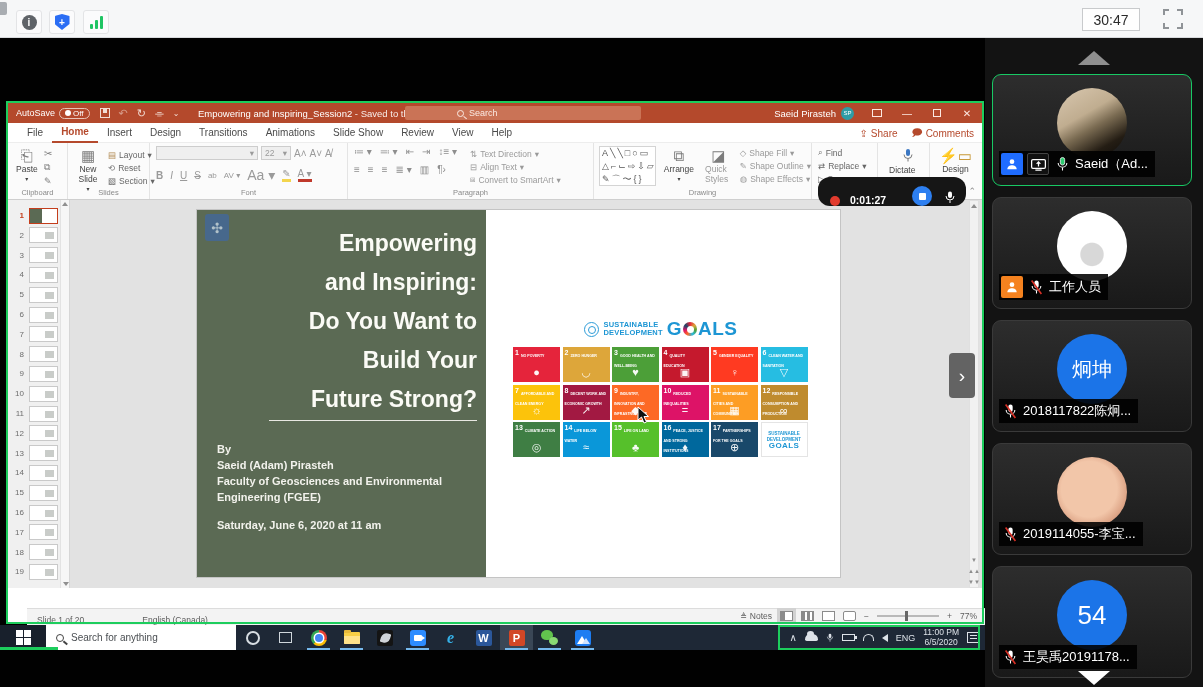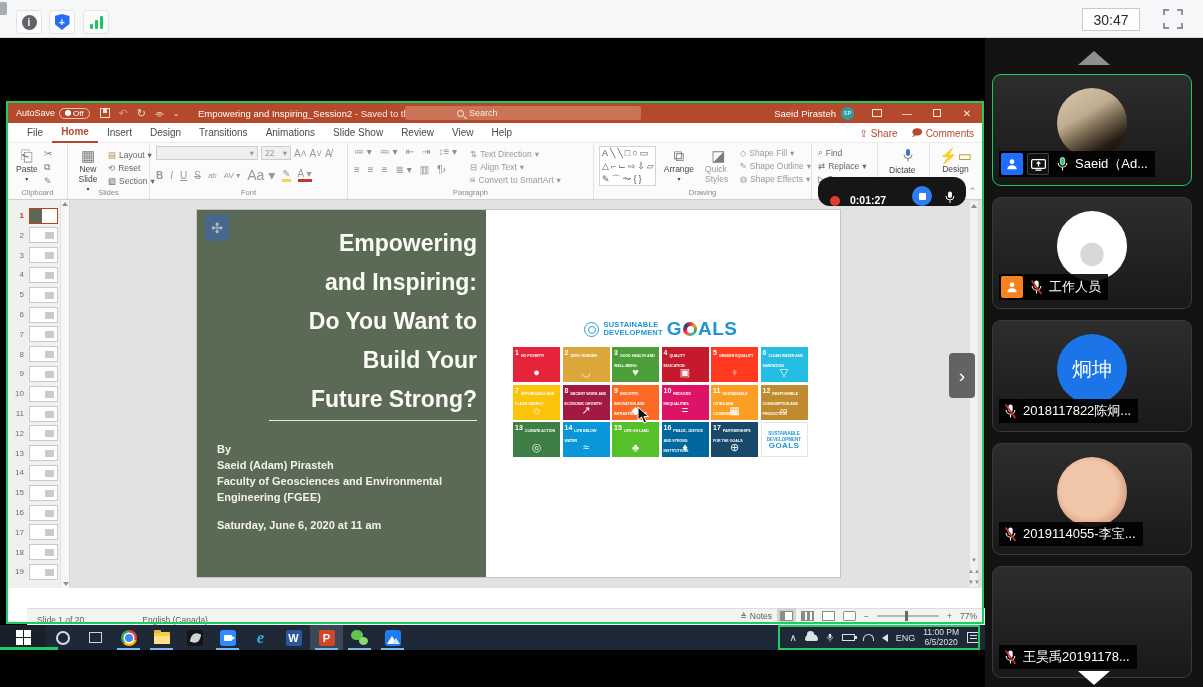--- a/index.html
+++ b/index.html
@@ -671,20 +671,24 @@
 
   <div id="taskbar">
     <div id="startbtn">
       <span class="winlogo">
           <i></i>
           <i></i>
           <i></i>
           <i></i>
         </span>
     </div>
+    <div id="tb-search">
+      <span class="mag2"></span>
+      <span>Search for anything</span>
+    </div>
     <div class="tslot">
         <span class="cortana"></span>
       </div>
     <div class="tslot">
         <span class="taskview"></span>
       </div>
     <div class="tslot runing">
         <span class="chromeic"></span>
       </div>
     <div class="tslot runing">
@@ -805,20 +809,21 @@
               <rect x="8" y="2" width="8" height="14" rx="4" fill="#fff"></rect>
               <path d="M4 12a8 8 0 0 0 16 0" fill="none" stroke="#fff" stroke-width="2"></path>
               <line x1="12" y1="21" x2="12" y2="26" stroke="#fff" stroke-width="2"></line>
               <line x1="3" y1="2" x2="21" y2="27" stroke="#d93025" stroke-width="3"></line>
             </svg>
           </span>
           <span>2019114055-李宝...</span>
         </div>
       </div>
       <div class="ptile" style="top: 528px;">
+        <div class="pavatar" style="background: rgb(27, 116, 232); font-size: 26px;">54</div>
         <div class="namebar">
           <span class="micbox">
             <svg width="13" height="17" viewBox="0 0 24 30">
               <rect x="8" y="2" width="8" height="14" rx="4" fill="#fff"></rect>
               <path d="M4 12a8 8 0 0 0 16 0" fill="none" stroke="#fff" stroke-width="2"></path>
               <line x1="12" y1="21" x2="12" y2="26" stroke="#fff" stroke-width="2"></line>
               <line x1="3" y1="2" x2="21" y2="27" stroke="#d93025" stroke-width="3"></line>
             </svg>
           </span>
           <span>王昊禹20191178...</span>

